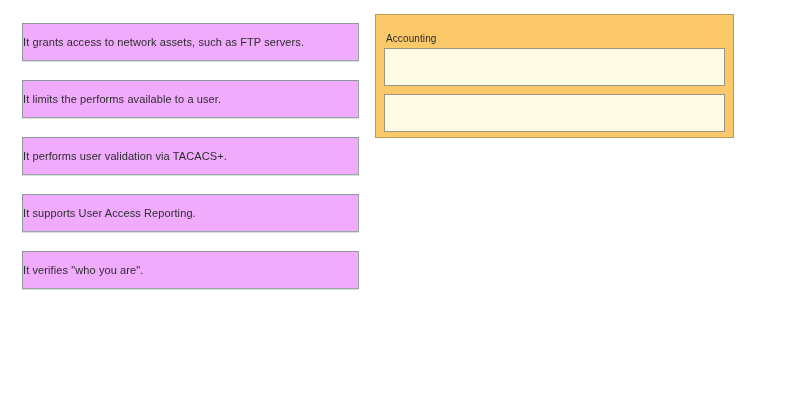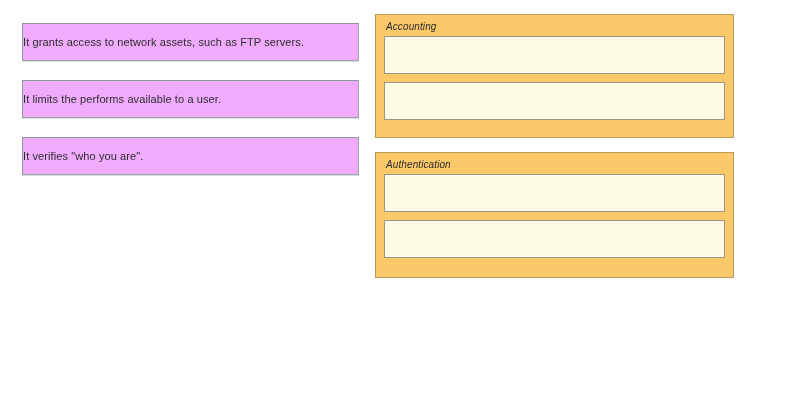--- a/index.html
+++ b/index.html
@@ -84,24 +84,23 @@
 
   .category-panel.authentication {
     height: 126px;
     margin-top: 14px;
   }
 
   .panel-title {
     font-size: 10px;
     color: #2b2b2b;
     line-height: 12px;
-    padding: 6px 0 3px 2px;
+    padding: 18px 0 3px 2px;
     white-space: nowrap;
     letter-spacing: 0.1px;
-    font-style: italic;
   }
 
   .drop-slot {
     box-sizing: border-box;
     width: 100%;
     height: 38px;
     background: #fdfbe3;
     border: 1px solid #9a9585;
     margin-bottom: 8px;
   }
@@ -127,46 +126,43 @@
   <div class="options-column">
 
     <div class="option-tile">
       <span class="option-label">It grants access to network assets, such as FTP servers.</span>
     </div>
 
     <div class="option-tile">
       <span class="option-label">It limits the performs available to a user.</span>
     </div>
 
+    <div class="option-tile">
+      <span class="option-label">It performs user validation via TACACS+.</span>
+    </div>
 
 
+    <div class="option-tile">
+      <span class="option-label">It supports User Access Reporting.</span>
+    </div>
 
     <div class="option-tile">
       <span class="option-label">It verifies "who you are".</span>
     </div>
 
   </div>
 
   <div class="panels-column">
 
     <div class="category-panel accounting">
       <div class="panel-title">Accounting</div>
       <div class="drop-slot">
         <span class="drop-slot-text"></span>
       </div>
       <div class="drop-slot">
         <span class="drop-slot-text"></span>
       </div>
     </div>
 
-    <div class="category-panel authentication">
-      <div class="panel-title">Authentication</div>
-      <div class="drop-slot">
-        <span class="drop-slot-text"></span>
-      </div>
-      <div class="drop-slot">
-        <span class="drop-slot-text"></span>
-      </div>
-    </div>
 
   </div>
 
 </div>
 
 </body></html>

